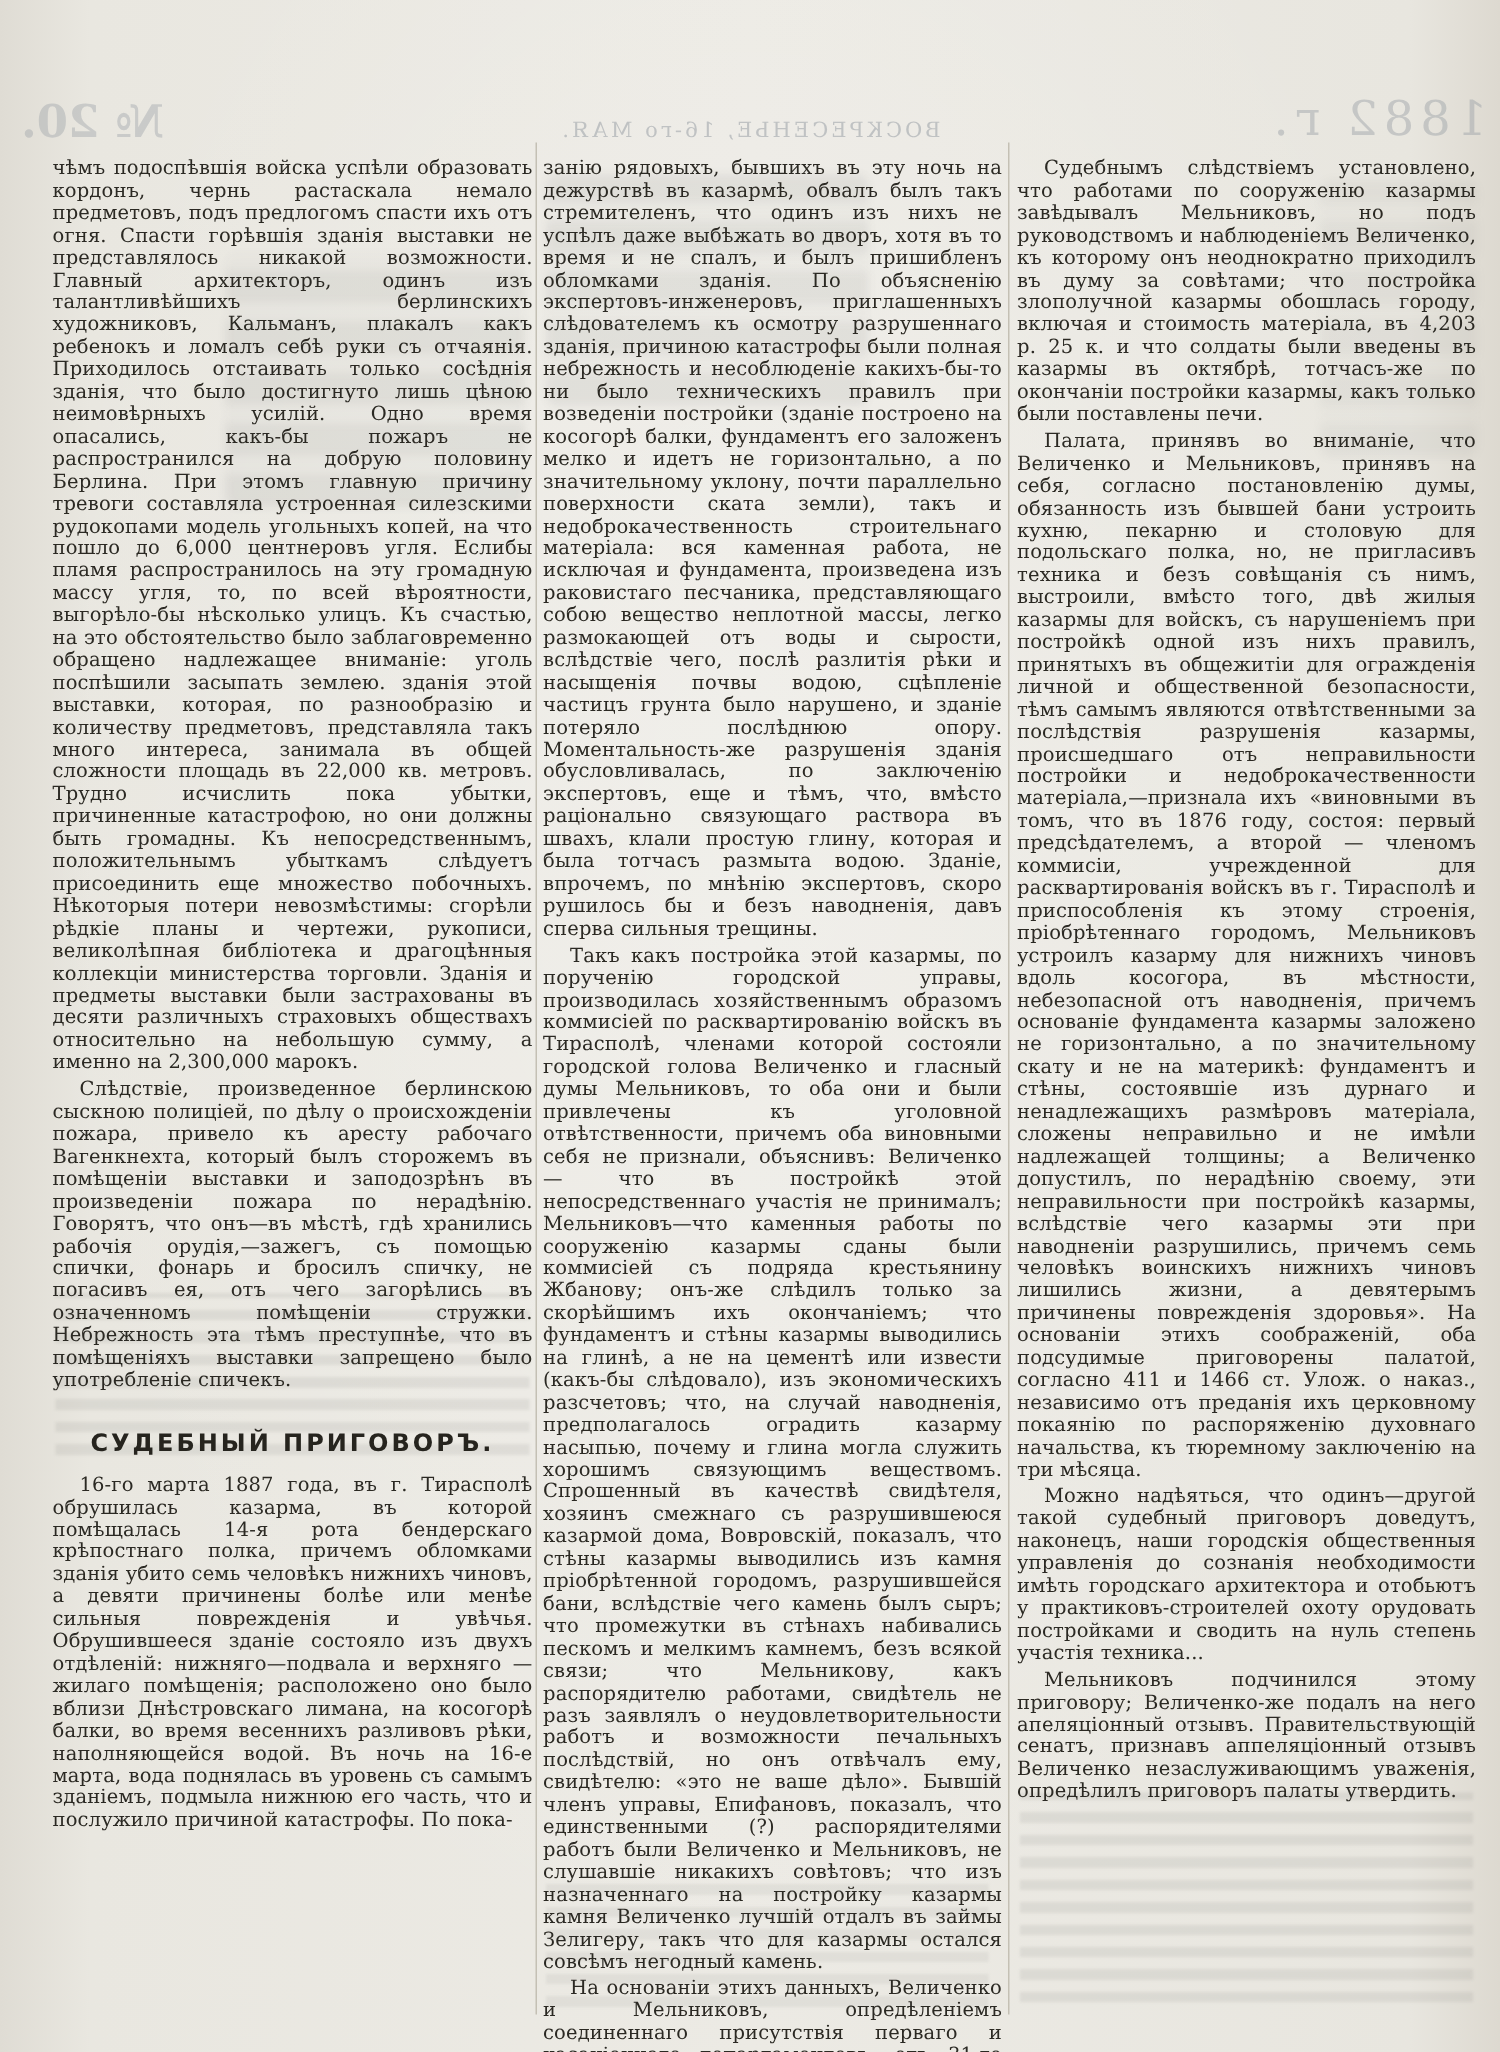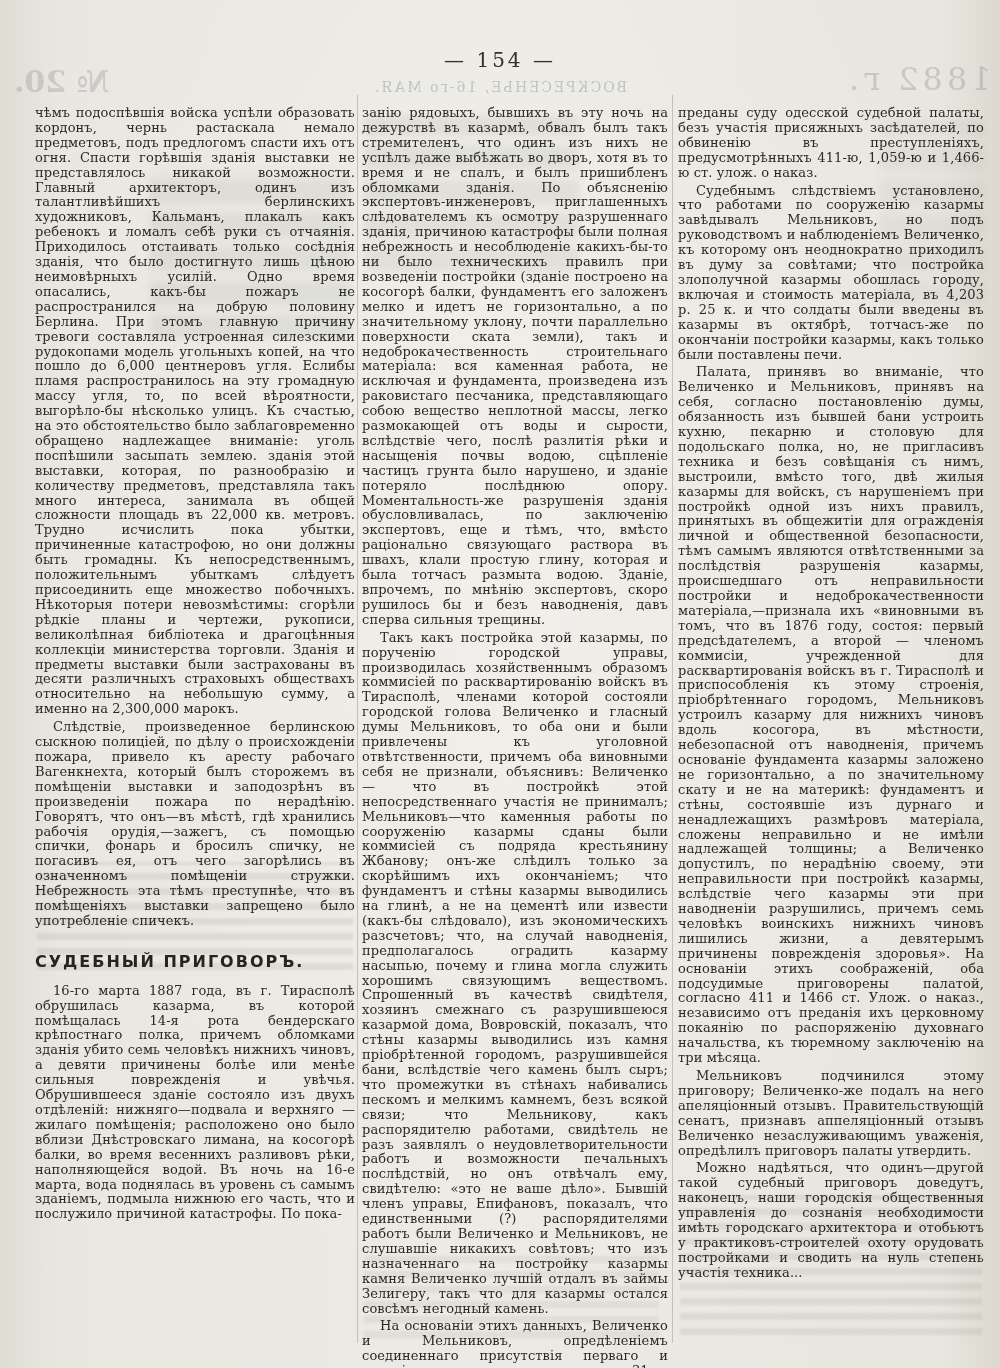--- a/index.html
+++ b/index.html
@@ -25,20 +25,21 @@
     text-align:justify;letter-spacing:.1px;
     z-index:3;
   }
   .col1{left:35px;width:320px;}
   .col2{left:362px;width:306px;}
   .col3{left:678px;width:306px;}
   .col p{margin:0 0 3px 0;text-indent:18px;}
   .col p.cont{text-indent:0;}
   .col h2{
     margin:26px 0 14px 0;
+    text-align:center;
     font-family:"DejaVu Sans", sans-serif;
     font-size:16px;font-weight:bold;letter-spacing:2px;
     color:#26241e;
   }
   .it{}
   .vrule{
     position:absolute;top:95px;width:1px;height:1248px;
     background:#c4c0b4;z-index:2;
   }
   .vrule.r1{left:357px;}
@@ -86,39 +87,37 @@
   <div class="ghost ghost-issue">№ 20.</div>
   <div class="ghost ghost-year">1882 г.</div>
   <div class="ghost ghost-masthead">ВОСКРЕСЕНЬЕ, 16-го МАЯ.</div>
   <div class="smudge big1"></div>
   <div class="smudge big2"></div>
   <div class="smudge big3"></div>
   <div class="stripes s1"></div>
   <div class="stripes s2"></div>
   <div class="stripes s3"></div>
 
-  <div class="pageno">— 154 —</div>
 
   <div class="vrule r1"></div>
   <div class="vrule r2"></div>
 
   <div class="col col1">
     <p class="cont"><span>чѣмъ подоспѣвшія войска успѣли образовать кордонъ, чернь растаскала немало предметовъ, подъ предлогомъ спасти ихъ отъ огня. Спасти горѣвшія зданія выставки не представлялось никакой возможности. Главный архитекторъ, одинъ изъ талантливѣйшихъ берлинскихъ художниковъ, Кальманъ, плакалъ какъ ребенокъ и ломалъ себѣ руки съ отчаянія. Приходилось отстаивать только сосѣднія зданія, что было достигнуто лишь цѣною неимовѣрныхъ усилій. Одно время опасались, какъ-бы пожаръ не распространился на добрую половину Берлина. При этомъ главную причину тревоги составляла устроенная силезскими рудокопами модель угольныхъ копей, на что пошло до 6,000 центнеровъ угля. Еслибы пламя распространилось на эту громадную массу угля, то, по всей вѣроятности, выгорѣло-бы нѣсколько улицъ. Къ счастью, на это обстоятельство было заблаговременно обращено надлежащее вниманіе: уголь поспѣшили засыпать землею. зданія этой выставки, которая, по разнообразію и количеству предметовъ, представляла такъ много интереса, занимала въ общей сложности площадь въ 22,000 кв. метровъ. Трудно исчислить пока убытки, причиненные катастрофою, но они должны быть громадны. Къ непосредственнымъ, положительнымъ убыткамъ слѣдуетъ присоединить еще множество побочныхъ. Нѣкоторыя потери невозмѣстимы: сгорѣли рѣдкіе планы и чертежи, рукописи, великолѣпная библіотека и драгоцѣнныя коллекціи министерства торговли. Зданія и предметы выставки были застрахованы въ десяти различныхъ страховыхъ обществахъ относительно на небольшую сумму, а именно на 2,300,000 марокъ.</span></p>
     <p><span>Слѣдствіе, произведенное берлинскою сыскною полиціей, по дѣлу о происхожденіи пожара, привело къ аресту рабочаго Вагенкнехта, который былъ сторожемъ въ помѣщеніи выставки и заподозрѣнъ въ произведеніи пожара по нерадѣнію. Говорятъ, что онъ—въ мѣстѣ, гдѣ хранились рабочія орудія,—зажегъ, съ помощью спички, фонарь и бросилъ спичку, не погасивъ ея, отъ чего загорѣлись въ означенномъ помѣщеніи стружки. Небрежность эта тѣмъ преступнѣе, что </span><span class="it">въ помѣщеніяхъ выставки запрещено было употребленіе спичекъ.</span></p>
     <h2>СУДЕБНЫЙ ПРИГОВОРЪ.</h2>
     <p><span>16-го марта 1887 года, въ г. Тирасполѣ обрушилась казарма, въ которой помѣщалась 14-я рота бендерскаго крѣпостнаго полка, причемъ обломками зданія убито семь человѣкъ нижнихъ чиновъ, а девяти причинены болѣе или менѣе сильныя поврежденія и увѣчья. Обрушившееся зданіе состояло изъ двухъ отдѣленій: нижняго—подвала и верхняго — жилаго помѣщенія; расположено оно было вблизи Днѣстровскаго лимана, на косогорѣ балки, во время весеннихъ разливовъ рѣки, наполняющейся водой. Въ ночь на 16-е марта, вода поднялась въ уровень съ самымъ зданіемъ, подмыла нижнюю его часть, что и послужило причиной катастрофы. По пока-</span></p>
   </div>
 
   <div class="col col2">
     <p class="cont"><span>занію рядовыхъ, бывшихъ въ эту ночь на дежурствѣ въ казармѣ, обвалъ былъ такъ стремителенъ, что одинъ изъ нихъ не успѣлъ даже выбѣжать во дворъ, хотя въ то время и не спалъ, и былъ пришибленъ обломками зданія. По объясненію экспертовъ-инженеровъ, приглашенныхъ слѣдователемъ къ осмотру разрушеннаго зданія, причиною катастрофы были </span><span class="it">полная небрежность и несоблюденіе какихъ-бы-то ни было техническихъ правилъ при возведеніи постройки</span><span> (зданіе построено на косогорѣ балки, фундаментъ его заложенъ мелко и идетъ не горизонтально, а по значительному уклону, почти параллельно поверхности ската земли), такъ </span><span class="it">и недоброкачественность строительнаго матеріала</span><span>: вся каменная работа, не исключая и фундамента, произведена изъ раковистаго песчаника, представляющаго собою вещество неплотной массы, легко размокающей отъ воды и сырости, вслѣдствіе чего, послѣ разлитія рѣки и насыщенія почвы водою, сцѣпленіе частицъ грунта было нарушено, и зданіе потеряло послѣднюю опору. Моментальность-же разрушенія зданія обусловливалась, по заключенію экспертовъ, еще и тѣмъ, что, вмѣсто раціонально связующаго раствора въ швахъ, клали простую глину, которая и была тотчасъ размыта водою. Зданіе, впрочемъ, по мнѣнію экспертовъ, скоро рушилось бы и безъ наводненія, давъ сперва сильныя трещины.</span></p>
     <p><span>Такъ какъ постройка этой казармы, по порученію городской управы, производилась хозяйственнымъ образомъ коммисіей по расквартированію войскъ въ Тирасполѣ, членами которой состояли городской голова Величенко и гласный думы Мельниковъ, то оба они и были привлечены къ уголовной отвѣтственности, причемъ оба виновными себя не признали, объяснивъ: Величенко — что въ постройкѣ этой непосредственнаго участія не принималъ; Мельниковъ—что каменныя работы по сооруженію казармы сданы были коммисіей съ подряда крестьянину Жбанову; онъ-же слѣдилъ только за скорѣйшимъ ихъ окончаніемъ; что фундаментъ и стѣны казармы выводились на глинѣ, а не на цементѣ или извести (какъ-бы слѣдовало), изъ экономическихъ разсчетовъ; что, на случай наводненія, предполагалось оградить казарму насыпью, почему и глина могла служить хорошимъ связующимъ веществомъ. Спрошенный въ качествѣ свидѣтеля, хозяинъ смежнаго съ разрушившеюся казармой дома, Вовровскій, показалъ, что стѣны казармы выводились изъ камня пріобрѣтенной городомъ, разрушившейся бани, вслѣдствіе чего камень былъ сыръ; что промежутки въ стѣнахъ набивались пескомъ и мелкимъ камнемъ, безъ всякой связи; что Мельникову, какъ распорядителю работами, свидѣтель не разъ заявлялъ о неудовлетворительности работъ и возможности печальныхъ послѣдствій, но онъ отвѣчалъ ему, свидѣтелю: «это не ваше дѣло». Бывшій членъ управы, Епифановъ, показалъ, что единственными (?) распорядителями работъ были Величенко и Мельниковъ, не слушавшіе никакихъ совѣтовъ; что изъ назначеннаго на постройку казармы камня Величенко лучшій отдалъ въ займы Зелигеру, такъ что для казармы остался совсѣмъ негодный камень.</span></p>
     <p><span>На основаніи этихъ данныхъ, Величенко и Мельниковъ, опредѣленіемъ соединеннаго присутствія перваго и касаціоннаго департаментовъ, отъ 31-го марта 1880 года, были</span></p>
   </div>
 
   <div class="col col3">
-    <p class="cont"><span>преданы суду одесской судебной палаты, безъ участія присяжныхъ засѣдателей, по обвиненію въ преступленіяхъ, предусмотрѣнныхъ 411-ю, 1,059-ю и 1,466-ю ст. улож. о наказ.</span></p>
     <p><span>Судебнымъ слѣдствіемъ установлено, что работами по сооруженію казармы завѣдывалъ Мельниковъ, но подъ руководствомъ и наблюденіемъ Величенко, къ которому онъ неоднократно приходилъ въ думу за совѣтами; что постройка злополучной казармы обошлась городу, включая и стоимость матеріала, въ 4,203 р. 25 к. и что солдаты были введены въ казармы въ октябрѣ, тотчасъ-же по окончаніи постройки казармы, какъ только были поставлены печи.</span></p>
     <p><span>Палата, принявъ во вниманіе, что Величенко и Мельниковъ, принявъ на себя, согласно постановленію думы, обязанность изъ бывшей бани устроить кухню, пекарню и столовую для подольскаго полка, но, </span><span class="it">не пригласивъ техника и безъ совѣщанія съ нимъ</span><span>, выстроили, вмѣсто того, двѣ жилыя казармы для войскъ, съ нарушеніемъ при постройкѣ одной изъ нихъ правилъ, принятыхъ въ общежитіи для огражденія личной и общественной безопасности, тѣмъ самымъ являются отвѣтственными за послѣдствія разрушенія казармы, происшедшаго отъ неправильности постройки и недоброкачественности матеріала,—признала ихъ «виновными въ томъ, что въ 1876 году, состоя: первый предсѣдателемъ, а второй — членомъ коммисіи, учрежденной для расквартированія войскъ въ г. Тирасполѣ и приспособленія къ этому строенія, пріобрѣтеннаго городомъ, Мельниковъ устроилъ казарму для нижнихъ чиновъ вдоль косогора, въ мѣстности, небезопасной отъ наводненія, причемъ основаніе фундамента казармы заложено не горизонтально, а по значительному скату и не на материкѣ: фундаментъ и стѣны, состоявшіе изъ дурнаго и ненадлежащихъ размѣровъ матеріала, сложены неправильно и не имѣли надлежащей толщины; а Величенко допустилъ, по нерадѣнію своему, эти неправильности при постройкѣ казармы, вслѣдствіе чего казармы эти при наводненіи разрушились, причемъ семь человѣкъ воинскихъ нижнихъ чиновъ лишились жизни, а девятерымъ причинены поврежденія здоровья». На основаніи этихъ соображеній, оба подсудимые приговорены палатой, согласно 411 и 1466 ст. Улож. о наказ., независимо отъ преданія ихъ церковному покаянію по распоряженію духовнаго начальства, къ тюремному заключенію на три мѣсяца.</span></p>
+    <p><span>Можно надѣяться, что одинъ—другой такой судебный приговоръ доведутъ, наконецъ, наши городскія общественныя управленія до сознанія необходимости имѣть городскаго архитектора и отобьютъ у практиковъ-строителей охоту орудовать постройками и сводить на нуль степень участія техника...</span></p>
     <p><span>Мельниковъ подчинился этому приговору; Величенко-же подалъ на него апеляціонный отзывъ. Правительствующій сенатъ, признавъ аппеляціонный отзывъ Величенко незаслуживающимъ уваженія, опредѣлилъ приговоръ палаты утвердить.</span></p>
-    <p><span>Можно надѣяться, что одинъ—другой такой судебный приговоръ доведутъ, наконецъ, наши городскія общественныя управленія до сознанія необходимости имѣть городскаго архитектора и отобьютъ у практиковъ-строителей охоту орудовать постройками и сводить на нуль степень участія техника...</span></p>
   </div>
 
 </div>
 
 </body></html>

